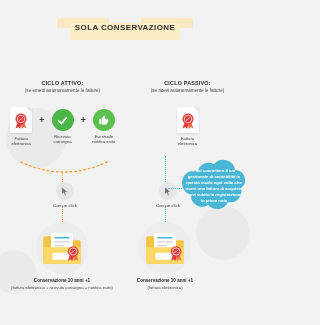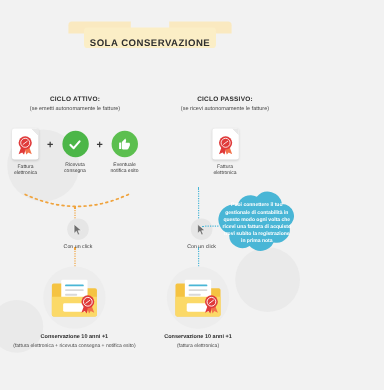--- a/index.html
+++ b/index.html
@@ -13,21 +13,21 @@
   }
   .page{position:absolute;inset:0;}
 
   
   .ribbon-wrap{position:absolute;left:0;top:18px;width:250px;height:22px;}
   .ribbon-tail{position:absolute;top:0;width:52px;height:10px;background:#fae9c0;}
   .ribbon-tail.left{left:57px;border-top-left-radius:3px;}
   .ribbon-tail.right{right:57px;border-top-right-radius:3px;}
   .ribbon-main{position:absolute;left:70px;top:5px;width:110px;height:17px;
     background:#fbeec6;border-radius:3px;
-    display:flex;align-items:flex-end;justify-content:center;}
+    display:flex;align-items:flex-start;justify-content:center;}
   .ribbon-main span{
     font-size:8px;font-weight:bold;letter-spacing:.4px;
     color:#2f2f2f;white-space:nowrap;
   }
   .ribbon-notch{position:absolute;top:15px;width:14px;height:7px;background:#f2f2f2;}
   .ribbon-notch.l{left:57px;}
   .ribbon-notch.r{right:57px;}
 
   
   .col{position:absolute;top:80px;width:125px;}

